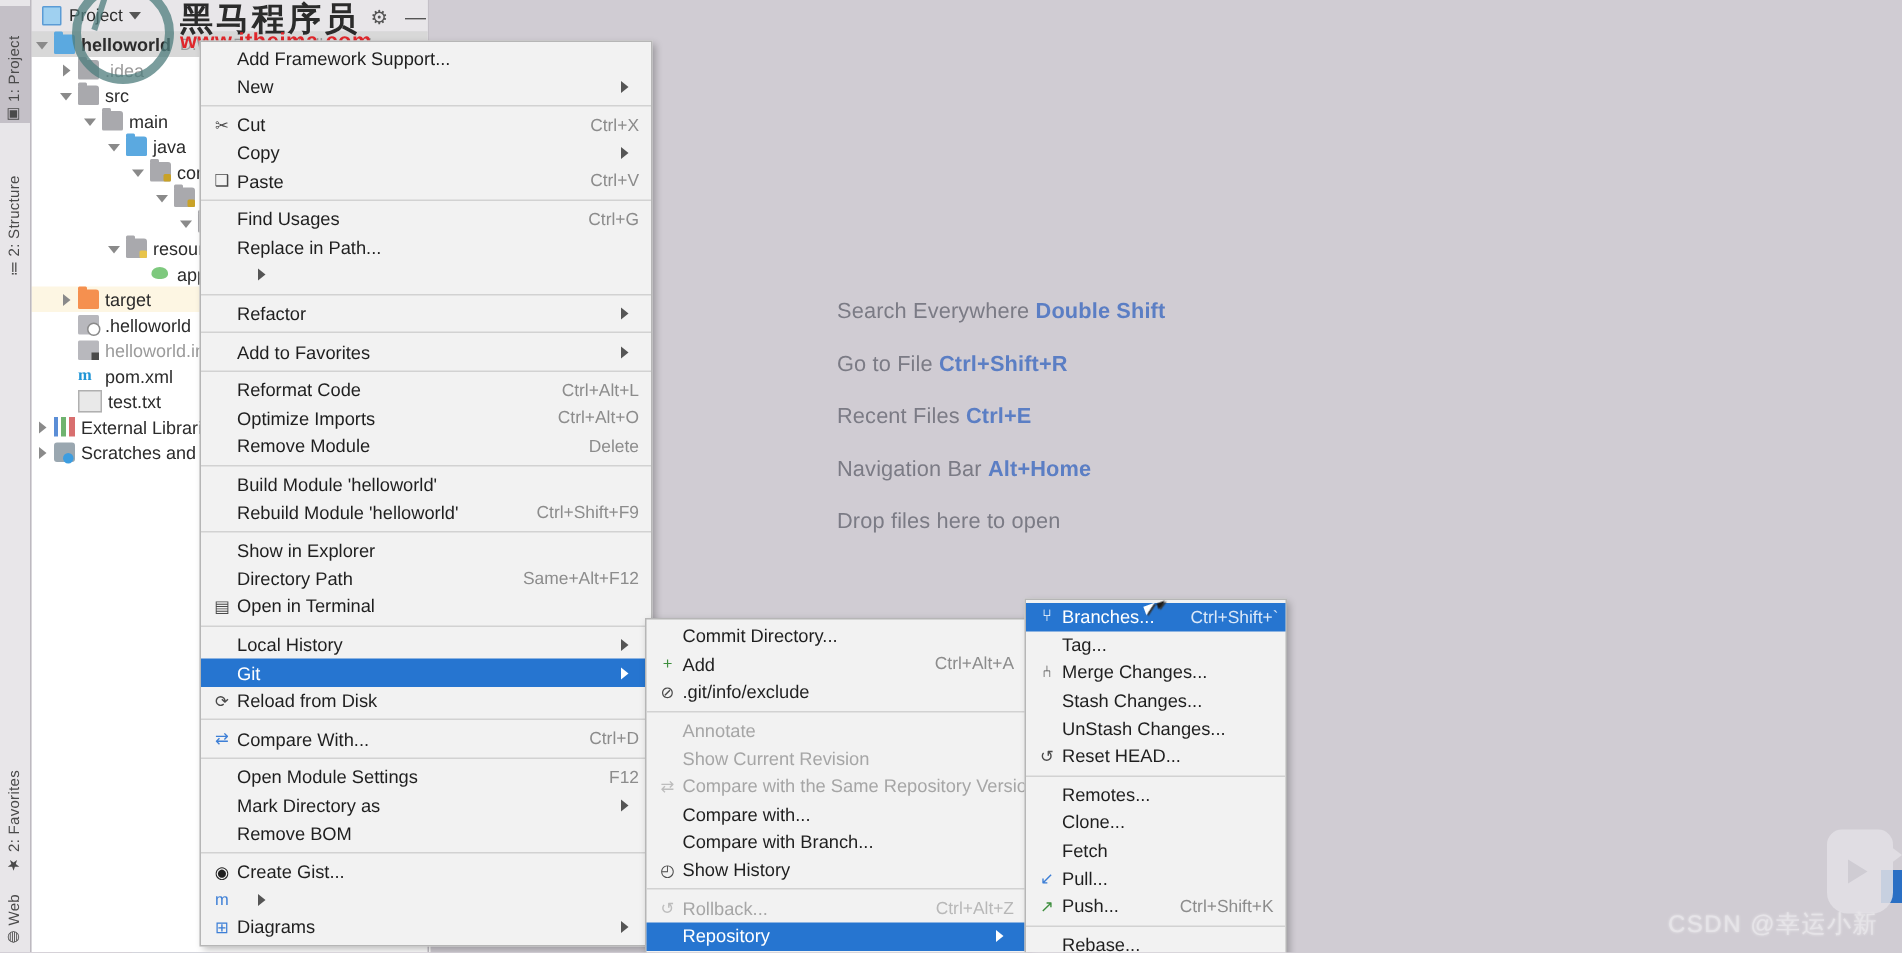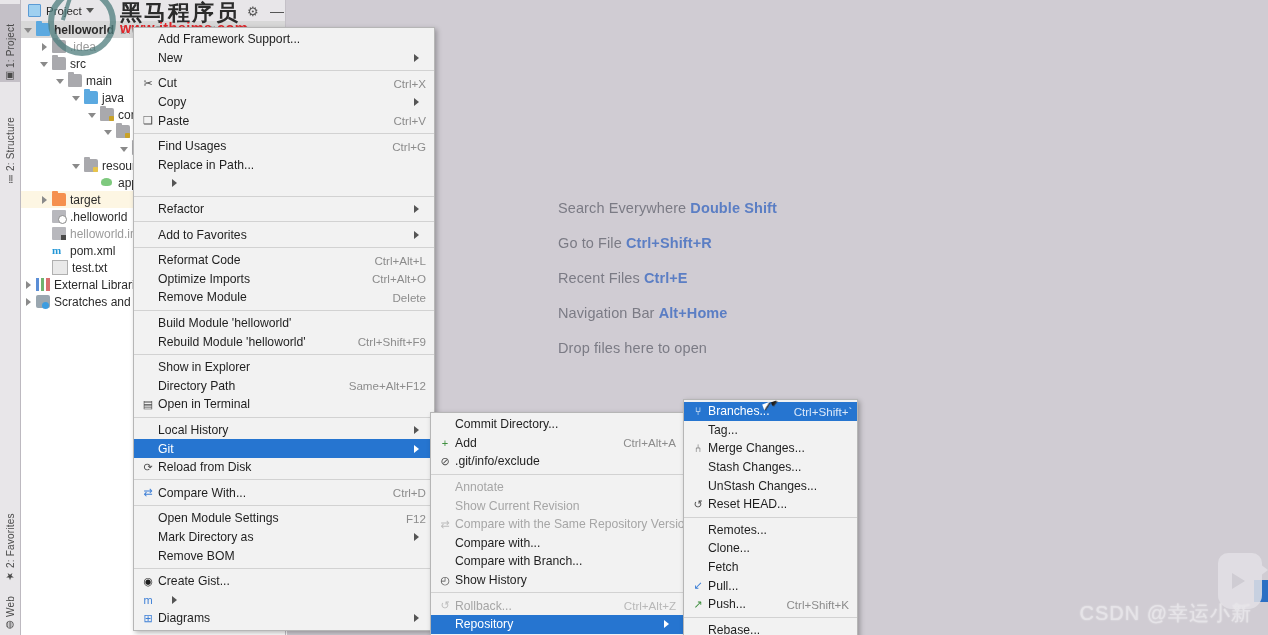--- a/index.html
+++ b/index.html
@@ -135,21 +135,21 @@
   }
   .wm-url {
     position:absolute; left:120px; top:20px; z-index:9;
     font: bold 14.5px "Liberation Sans", sans-serif; color:#e0262b;
     letter-spacing:0.4px;
   }
   .wm-gear { position:absolute; left:247px; top:4px; z-index:9; color:#555; font-size:13px;}
   .wm-dash { position:absolute; left:270px; top:3px; z-index:9; color:#555; font-size:14px;}
   .wm-csdn {
     position:absolute; right:16px; bottom:8px; z-index:9;
-    font-size:20px; color:#e6e4e8; letter-spacing:1px;
+    font-size:16px; color:#e6e4e8; letter-spacing:1px;
     text-shadow: 0 0 2px rgba(255,255,255,.6);
   }
   .wm-play {
     position:absolute; right:6px; bottom:26px; width:44px; height:56px; z-index:8;
     background:#e3e1e6; border-radius:10px 10px 14px 14px; opacity:.85;
   }
   .wm-play::before{
     content:""; position:absolute; left:38px; top:8px;
     border-top:9px solid transparent;border-bottom:9px solid transparent;border-left:12px solid #e3e1e6;
   }

